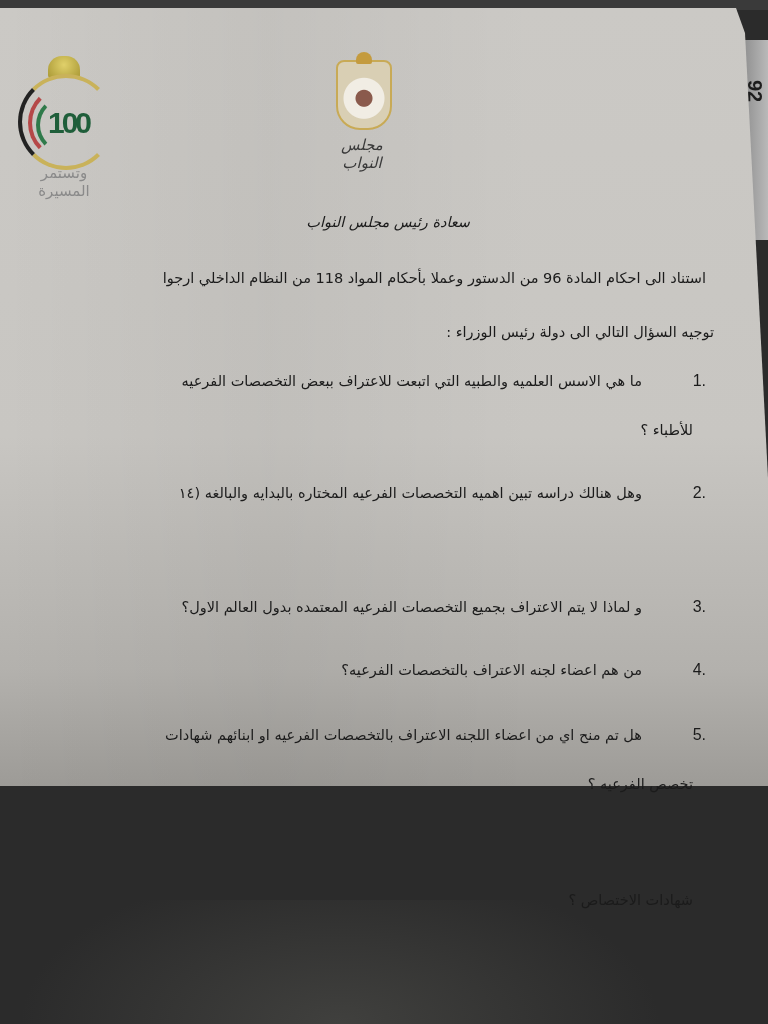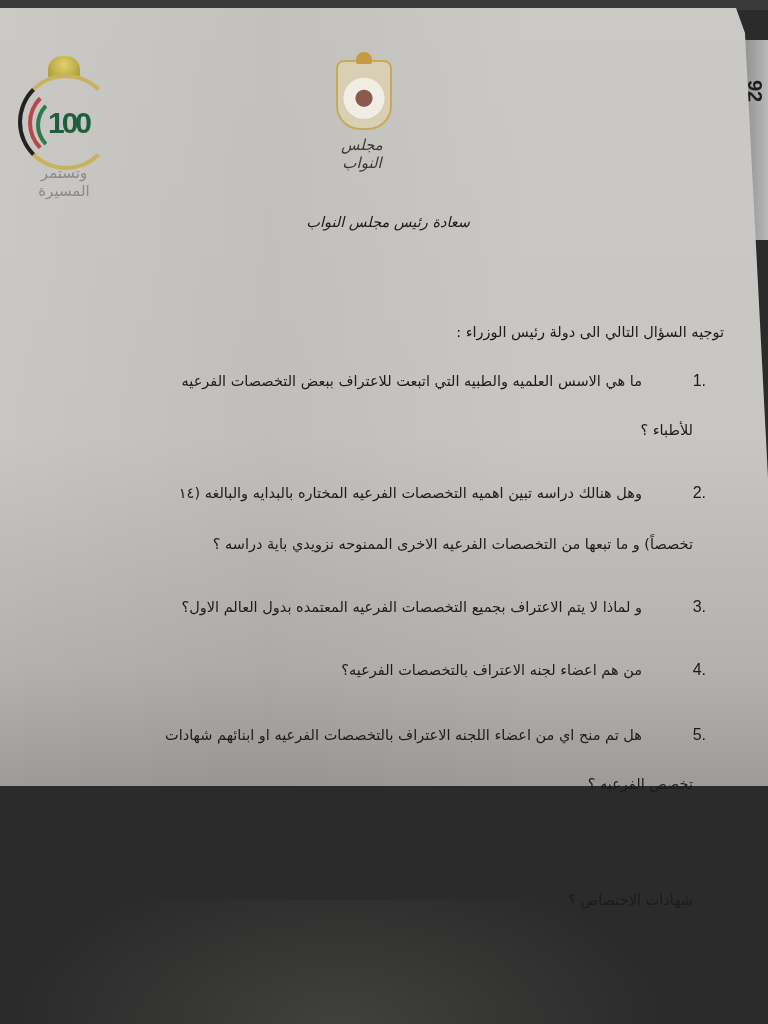--- a/index.html
+++ b/index.html
@@ -72,21 +72,21 @@
   }
   .emblem .title {
     position: absolute; left: -12px; top: 76px; width: 80px; text-align: center;
     font: italic 15px "DejaVu Serif", serif; color: #3a3a3a; direction: rtl;
   }
 
   
   .txt { position: absolute; direction: rtl; color: #1b1b1b; font-size: 14.5px; white-space: nowrap; }
   .salutation { left: 290px; top: 206px; width: 180px; text-align: right; font-style: italic; }
   .intro1 { right: 62px; top: 262px; }
-  .intro2 { right: 44px; top: 316px; margin-left: 11px; }
+  .intro2 { right: 54px; top: 316px; margin-left: 11px; }
   .q { right: 62px; white-space: nowrap; }
   .q .n { display: inline-block; width: 40px; text-align: right; direction: ltr; font-family: "Liberation Sans", sans-serif; font-size: 16px; margin-left: 24px; }
   .cont { right: 75px; }
 </style>
 </head>
 <body>
 
 <div class="bg-top"></div>
 <div class="side-label">
   <span>92</span>
@@ -102,31 +102,31 @@
     <div class="num">100</div>
     <div class="tag">وتستمر المسيرة</div>
   </div>
 
   <div class="emblem">
     <div class="crest"></div>
     <div class="title">مجلس النواب</div>
   </div>
 
   <div class="txt salutation">سعادة رئيس مجلس النواب</div>
+  <div class="txt intro1">استناد الى احكام المادة 96 من الدستور وعملا بأحكام المواد 118 من النظام الداخلي ارجوا</div>
   <div class="txt intro2">توجيه السؤال التالي الى دولة رئيس الوزراء :</div>
 
   <div class="txt q" style="top:364px">
     <span class="n">1.</span><span>ما هي الاسس العلميه والطبيه التي اتبعت للاعتراف ببعض التخصصات الفرعيه</span>
   </div>
   <div class="txt cont" style="top:414px">للأطباء ؟</div>
 
   <div class="txt q" style="top:476px">
     <span class="n">2.</span><span>وهل هنالك دراسه تبين اهميه التخصصات الفرعيه المختاره بالبدايه والبالغه (١٤</span>
   </div>
-  <div class="txt cont" style="top:528px">تخصصاً)  و ما تبعها من التخصصات الفرعيه الاخرى الممنوحه نزويدي باية دراسه ؟</div>
 
   <div class="txt q" style="top:590px">
     <span class="n">3.</span><span>و لماذا لا يتم الاعتراف بجميع التخصصات الفرعيه المعتمده بدول العالم الاول؟</span>
   </div>
 
   <div class="txt q" style="top:653px">
     <span class="n">4.</span><span>من هم اعضاء لجنه الاعتراف بالتخصصات الفرعيه؟</span>
   </div>
 
   <div class="txt q" style="top:718px">

